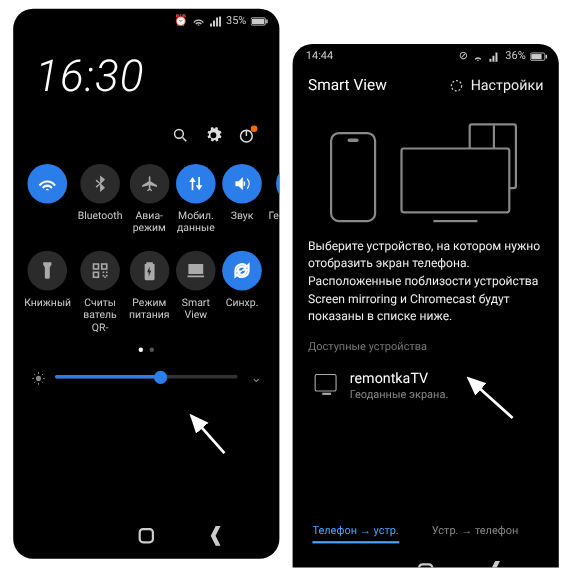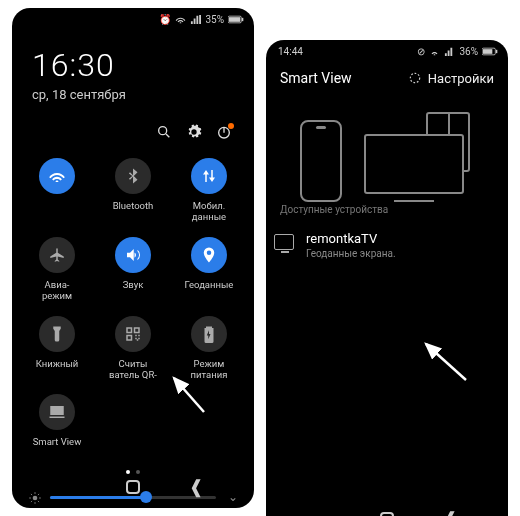--- a/index.html
+++ b/index.html
@@ -33,38 +33,38 @@
     gap: 4px;
     padding: 2px 10px 0;
     font-size: 10px;
     color: #ccc;
   }
   .status-bar .time-left { margin-right: auto; margin-left: 2px; }
   .status-bar .ico { display: inline-flex; align-items: center; }
 
   
   .qs-header { padding: 18px 20px 8px; }
-  .qs-time { font-size: 32px; font-weight: 300; letter-spacing: 1px; }
+  .qs-time { font-size: 40px; font-weight: 300; letter-spacing: 1px; font-style: italic; }
   .qs-date { font-size: 13px; color: #ccc; margin-top: 3px; }
   .qs-topicons {
     display: flex;
     justify-content: flex-end;
     gap: 14px;
     padding: 14px 22px 10px;
     align-items: center;
   }
   .qs-topicons .ticon { width: 16px; height: 16px; display: inline-flex; color:#ddd; }
   .badge-dot {
     width: 6px; height: 6px; background: #ff6b00; border-radius: 50%;
     position: absolute; top: -1px; right: -2px;
   }
 
   .tiles {
     display: grid;
-    grid-template-columns: repeat(3, 1fr);
+    grid-template-columns: repeat(6, 1fr);
     gap: 14px 6px;
     padding: 8px 10px 4px;
   }
   .tile {
     display: flex;
     flex-direction: column;
     align-items: center;
     gap: 6px;
   }
   .tile-circle {
@@ -205,21 +205,21 @@
     padding: 14px 14px 12px;
   }
   .sv-section-label {
     font-size: 10px;
     color: #777;
     padding: 2px 14px 6px;
   }
   .sv-device {
     display: flex;
     gap: 12px;
-    padding: 10px 8px;
+    padding: 10px 20px;
     align-items: flex-start;
   }
   .sv-device .devicon {
     width: 20px; height: 16px;
     border: 1.5px solid #aaa;
     border-radius: 2px;
     margin-top: 3px;
     position: relative;
   }
   .sv-device .devicon::after{
@@ -287,21 +287,20 @@
       <svg viewBox="0 0 24 12" width="16" height="9">
           <rect x="0" y="1" width="20" height="10" rx="2" fill="none" stroke="#ccc" stroke-width="1.2"></rect>
           <rect x="1.5" y="2.5" width="17" height="7" fill="#ccc"></rect>
           <rect x="21" y="3.5" width="2" height="5" fill="#ccc"></rect>
         </svg>
     </span>
   </div>
 
   <div class="qs-header">
     <div class="qs-time">16:30</div>
-    <div class="qs-date">ср, 18 сентября</div>
   </div>
 
   <div class="qs-topicons">
     <span class="ticon">
       <svg viewBox="0 0 24 24" fill="none" stroke="#ddd" stroke-width="2">
           <circle cx="10" cy="10" r="6"></circle>
           <path d="M15 15l5 5"></path>
         </svg>
     </span>
     <span class="ticon">
@@ -330,37 +329,37 @@
     </div>
     <div class="tile">
       <div class="tile-circle">
           <svg viewBox="0 0 24 24" fill="#aaa">
             <path d="M12 2l6 5-5 5 5 5-6 5V13l-4 4-1.5-1.5L11 12 6.5 8.5 8 7l4 4V2z"></path>
           </svg>
         </div>
       <div class="tile-label">Bluetooth</div>
     </div>
     <div class="tile">
+      <div class="tile-circle">
+          <svg viewBox="0 0 24 24" fill="#aaa">
+            <path d="M21 14l-8-5V4a1 1 0 00-2 0v5l-8 5v2l8-2v4l-2 2v1l3-1 3 1v-1l-2-2v-4l8 2v-2z"></path>
+          </svg>
+        </div>
+      <div class="tile-label">Авиа-
+режим</div>
+    </div>
+    <div class="tile">
       <div class="tile-circle on">
           <svg viewBox="0 0 24 24" fill="#fff">
             <path d="M8 4l-4 6h3v10h2V10h3L8 4zm8 16l4-6h-3V4h-2v10h-3l4 6z"></path>
           </svg>
         </div>
       <div class="tile-label">Мобил.
 данные</div>
     </div>
-    <div class="tile">
-      <div class="tile-circle">
-          <svg viewBox="0 0 24 24" fill="#aaa">
-            <path d="M21 14l-8-5V4a1 1 0 00-2 0v5l-8 5v2l8-2v4l-2 2v1l3-1 3 1v-1l-2-2v-4l8 2v-2z"></path>
-          </svg>
-        </div>
-      <div class="tile-label">Авиа-
-режим</div>
-    </div>
 
     <div class="tile">
       <div class="tile-circle on">
           <svg viewBox="0 0 24 24" fill="#fff">
             <path d="M4 9v6h4l5 5V4L8 9H4zm12 3a4 4 0 00-2-3.5v7A4 4 0 0016 12zm2-7v2a7 7 0 010 10v2a9 9 0 000-14z"></path>
           </svg>
         </div>
       <div class="tile-label">Звук</div>
     </div>
     <div class="tile">
@@ -398,20 +397,28 @@
       <div class="tile-label">Режим
 питания</div>
     </div>
     <div class="tile">
       <div class="tile-circle">
           <svg viewBox="0 0 24 24" fill="#aaa">
             <path d="M3 4h18v12H3zM2 18h20v2H2zM8 7l6 3-6 3z"></path>
           </svg>
         </div>
       <div class="tile-label">Smart View</div>
+    </div>
+    <div class="tile">
+      <div class="tile-circle on">
+          <svg viewBox="0 0 24 24" fill="none" stroke="#fff" stroke-width="2.5">
+            <path d="M4 12a8 8 0 0114-5l2-2v6h-6l2-2a5 5 0 00-9 3M20 12a8 8 0 01-14 5l-2 2v-6h6l-2 2a5 5 0 009-3"></path>
+          </svg>
+        </div>
+      <div class="tile-label">Синхр.</div>
     </div>
   </div>
 
   <div class="pager">
     <span class="dot active"></span>
     <span class="dot"></span>
   </div>
 
   <div class="brightness">
     <span class="sun">
@@ -483,40 +490,45 @@
 
   <div class="sv-illus">
     <div class="sv-phone-outline"></div>
     <div class="sv-tv">
       <div class="fridge"></div>
       <div class="monitor"></div>
       <div class="stand"></div>
     </div>
   </div>
 
+  <div class="sv-text">Выберите устройство, на котором нужно отобразить экран телефона. Расположенные поблизости устройства Screen mirroring и Chromecast будут показаны в списке ниже.</div>
 
   <div class="sv-section-label">Доступные устройства</div>
 
   <div class="sv-device">
     <div class="devicon"></div>
     <div>
       <div class="sv-device-name">remontkaTV</div>
       <div class="sv-device-sub">Геоданные экрана.</div>
     </div>
   </div>
 
   <svg class="arrow2" width="60" height="50">
     <defs>
         <marker id="ah2" markerWidth="8" markerHeight="8" refX="6" refY="3" orient="auto">
           <path d="M0,0 L7,3 L0,6 z" fill="#fff"></path>
         </marker>
       </defs>
     <line x1="48" y1="42" x2="8" y2="6" stroke="#fff" stroke-width="2.5" marker-end="url(#ah2)"></line>
   </svg>
 
+  <div class="sv-bottom-tabs">
+    <span class="sv-tab active">Телефон → устр.</span>
+    <span class="sv-tab">Устр. → телефон</span>
+  </div>
 
   <div class="navbar">
     <div class="nav-recent">
         <span></span>
         <span></span>
         <span></span>
       </div>
     <div class="nav-home"></div>
     <div class="nav-back">❰</div>
   </div>

